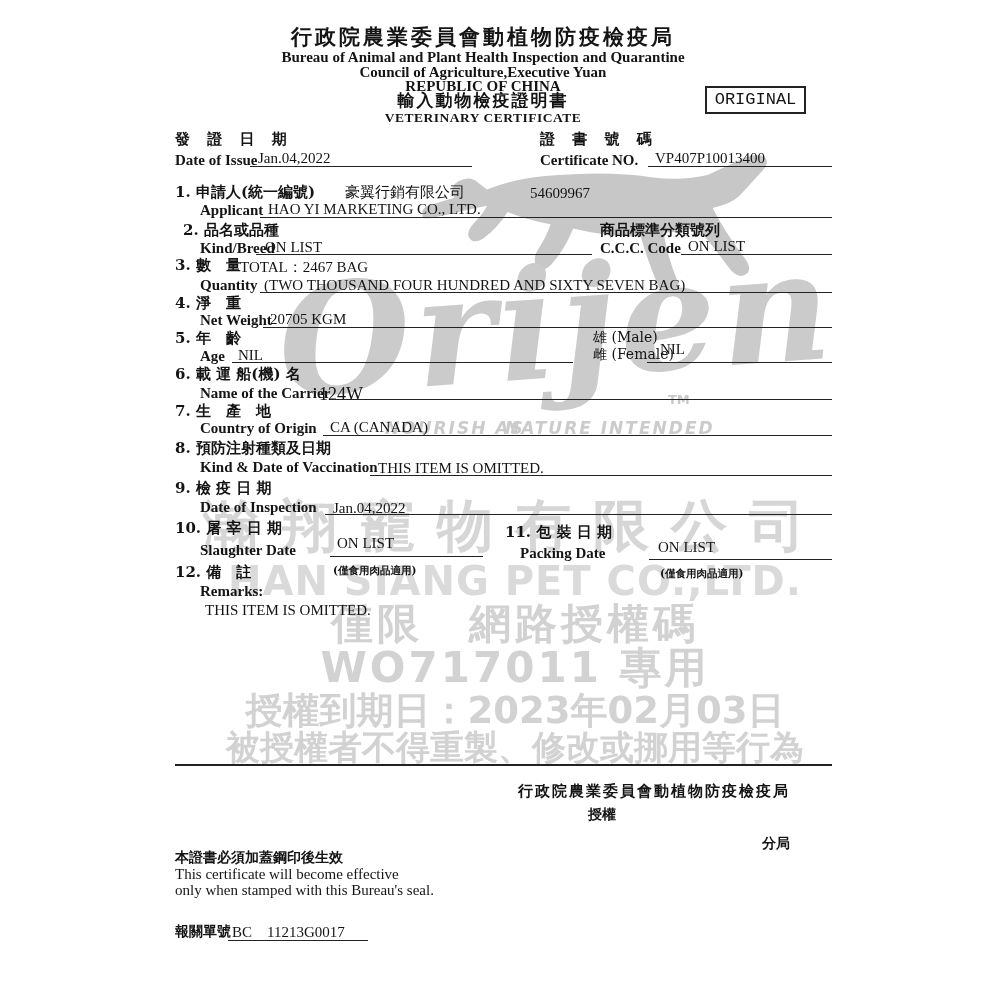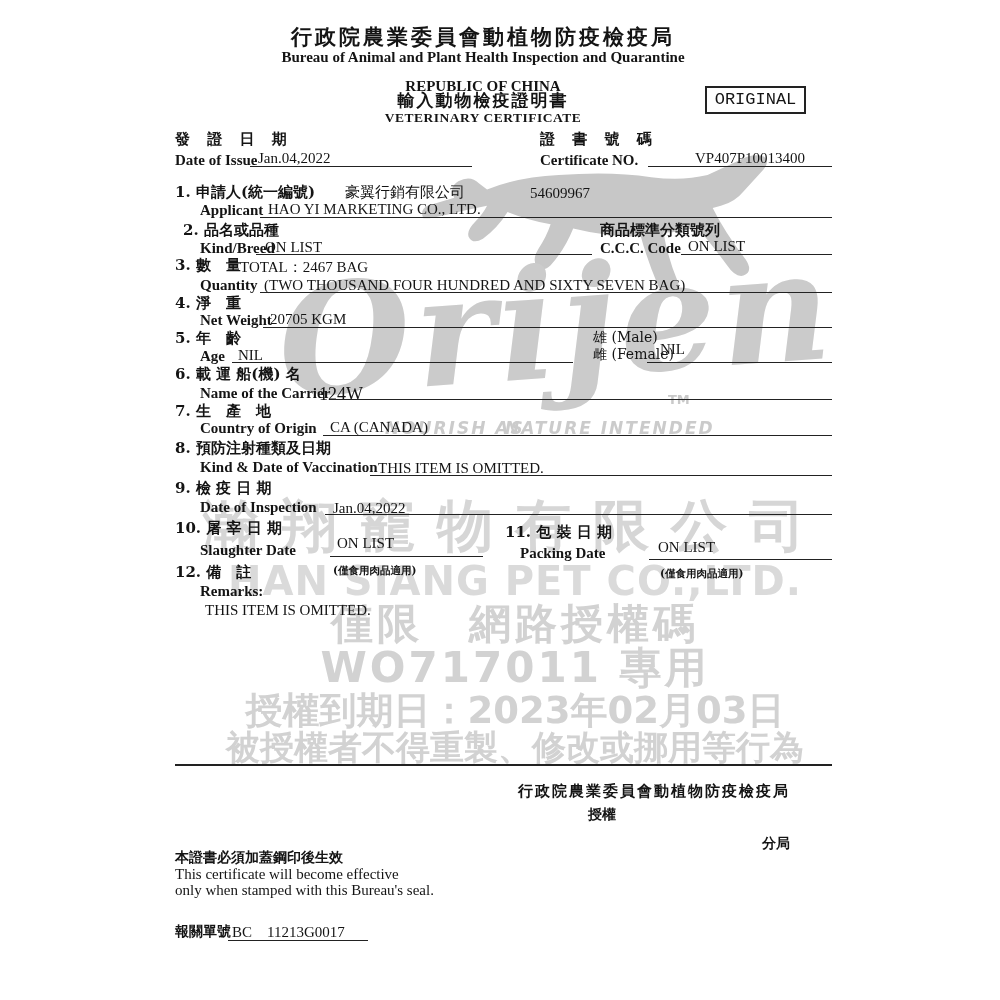--- a/index.html
+++ b/index.html
@@ -40,33 +40,34 @@
 
   <div class="wm ctext" style="left:180px;width:670px;top:498px;font-size:56px;letter-spacing:22px;color:#d6d6d6;">瀚翔寵物有限公司</div>
   <div class="wm ctext" style="left:180px;width:670px;top:561px;font-size:40px;letter-spacing:1px;color:#dadada;">HAN SIANG PET CO.,LTD.</div>
   <div class="wm ctext" style="left:180px;width:670px;top:603px;font-size:42px;letter-spacing:4px;text-align:center;">僅限　網路授權碼</div>
   <div class="wm ctext" style="left:180px;width:670px;top:647px;font-size:42px;letter-spacing:3px;">WO717011 專用</div>
   <div class="wm ctext" style="left:170px;width:690px;top:692px;font-size:37px;">授權到期日：2023年02月03日</div>
   <div class="wm ctext" style="left:170px;width:690px;top:730px;font-size:34px;">被授權者不得重製、修改或挪用等行為</div>
 
   <div class="abs zh ctext layer2" style="left:0;width:966px;top:25px;font-size:21px;letter-spacing:3px;">行政院農業委員會動植物防疫檢疫局</div>
   <div class="abs enb ctext layer2" style="left:0;width:966px;top:49px;font-size:15px;">Bureau of Animal and Plant Health Inspection and Quarantine</div>
+  <div class="abs enb ctext layer2" style="left:0;width:966px;top:64px;font-size:15px;">Council of Agriculture,Executive Yuan</div>
   <div class="abs enb ctext layer2" style="left:0;width:966px;top:78px;font-size:15px;">REPUBLIC OF CHINA</div>
   <div class="abs enb ctext layer2" style="left:0;width:966px;top:110px;font-size:13.5px;letter-spacing:0.5px;">VETERINARY CERTIFICATE</div>
   <div class="abs zh ctext layer2" style="left:0;width:966px;top:91px;font-size:17px;letter-spacing:2px;">輸入動物檢疫證明書</div>
   <div id="original-box" class="abs layer2" style="left:705px;top:86px;width:97px;height:24px;">ORIGINAL</div>
 
   <div class="abs zh layer2" style="left:175px;top:131px;font-size:15px;letter-spacing:6px;">發 證 日 期</div>
   <div class="abs enb layer2" style="left:175px;top:152px;font-size:15px;">Date of Issue</div>
   <div class="abs val layer2" style="left:258px;top:150px;font-size:15px;">Jan.04,2022</div>
   <div class="rule" style="left:250px;top:166px;width:222px;"></div>
 
   <div class="abs zh layer2" style="left:540px;top:131px;font-size:15px;letter-spacing:6px;">證 書 號 碼</div>
   <div class="abs enb layer2" style="left:540px;top:152px;font-size:15px;">Certificate NO.</div>
-  <div class="abs val layer2" style="left:655px;top:150px;font-size:15px;margin-left:40px;">VP407P10013400</div>
+  <div class="abs val layer2" style="left:655px;top:150px;font-size:15px;">VP407P10013400</div>
   <div class="rule" style="left:648px;top:166px;width:184px;"></div>
 
   <div class="abs zh layer2" style="left:175px;top:184px;font-size:15px;">1. 申請人(統一編號)</div>
   <div class="abs zhr layer2" style="left:345px;top:184px;font-size:15px;">豪翼行銷有限公司</div>
   <div class="abs val layer2" style="left:530px;top:185px;font-size:15px;">54609967</div>
   <div class="abs enb layer2" style="left:200px;top:202px;font-size:15px;">Applicant</div>
   <div class="abs val layer2" style="left:268px;top:201px;font-size:15px;">HAO YI MARKETING CO., LTD.</div>
   <div class="rule" style="left:260px;top:217px;width:572px;"></div>
 
   <div class="abs zh layer2" style="left:175px;top:222px;font-size:15px;margin-left:8px;">2. 品名或品種</div>

